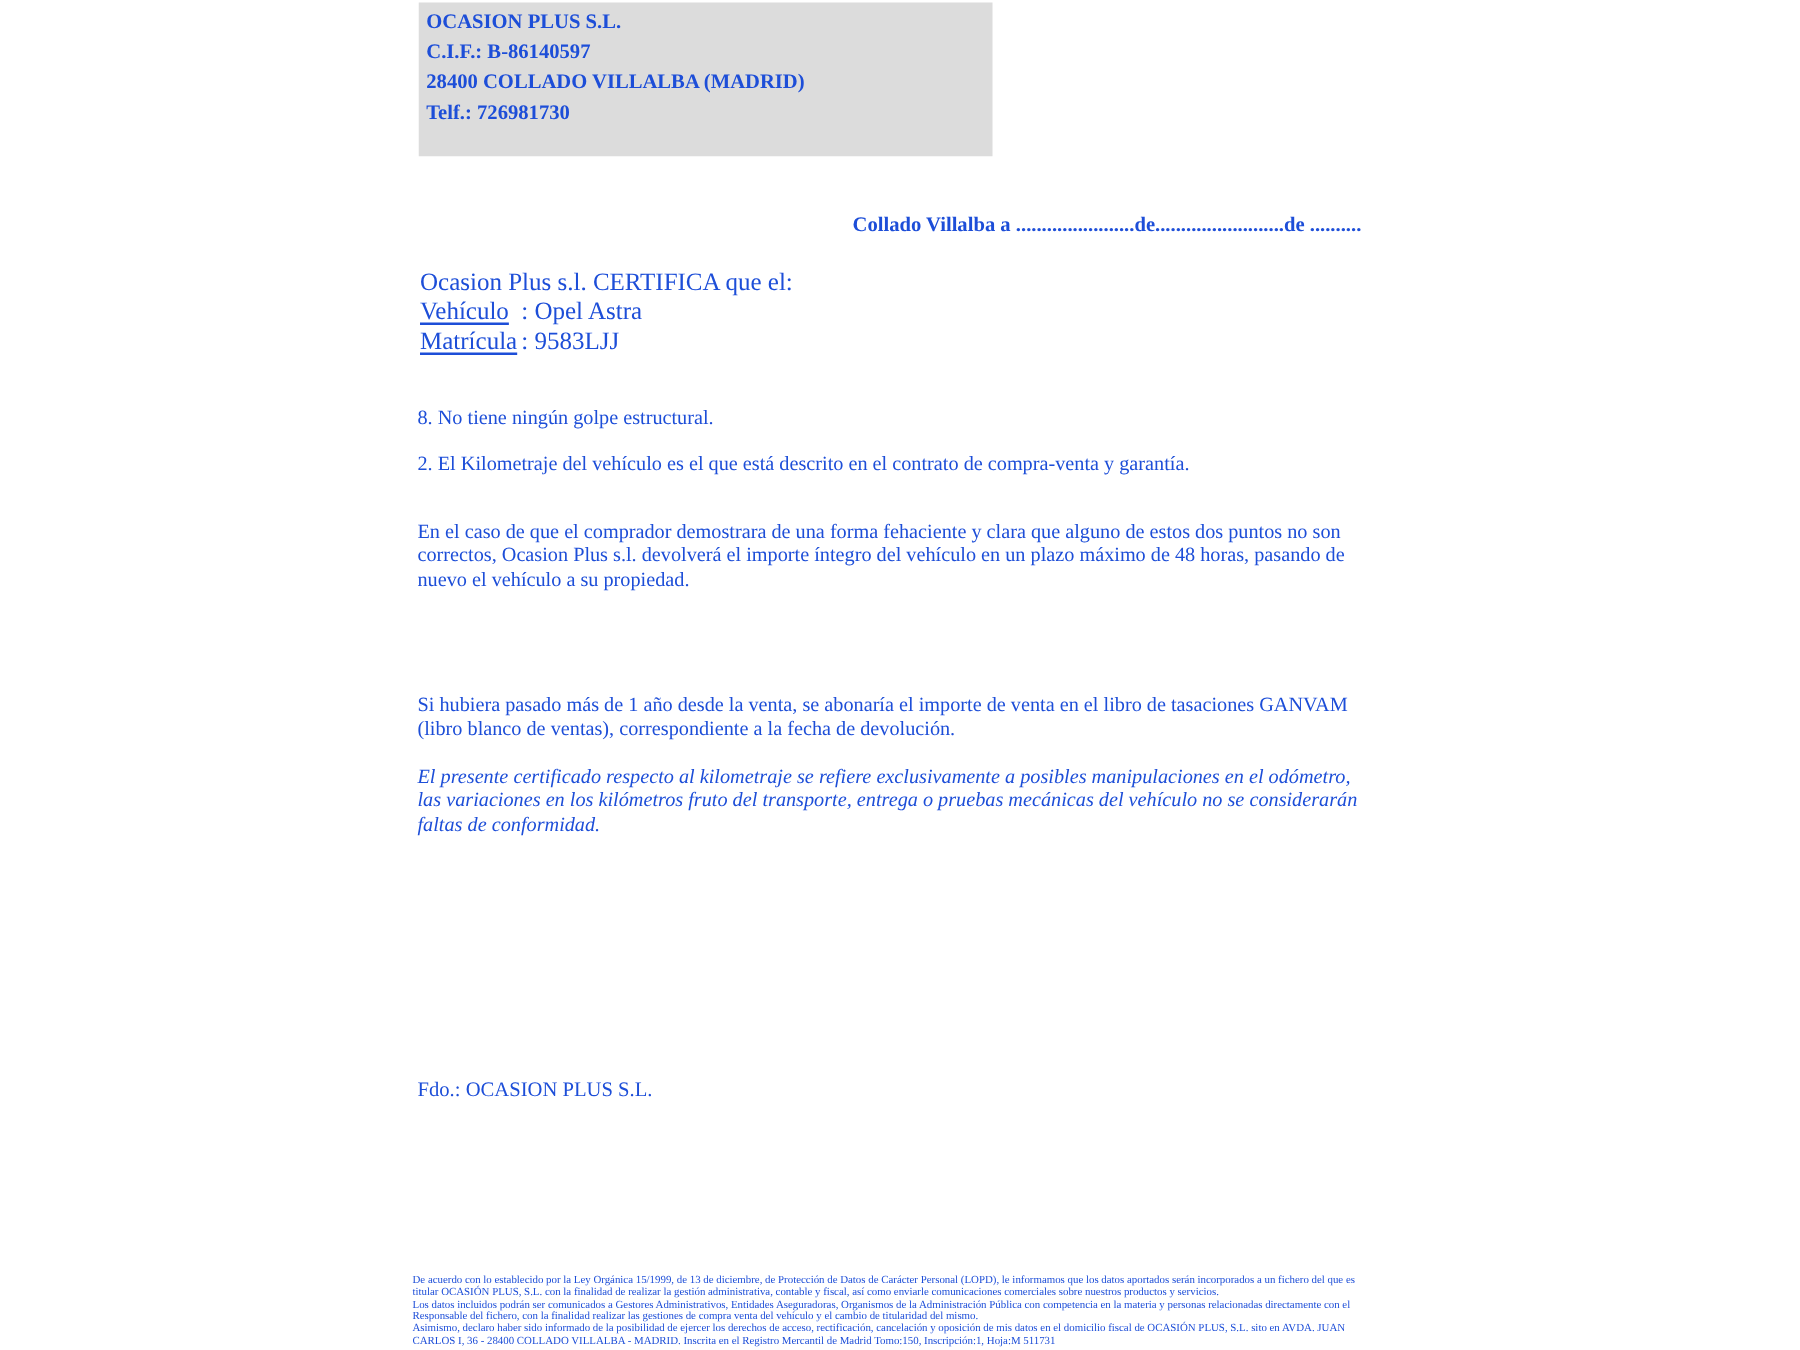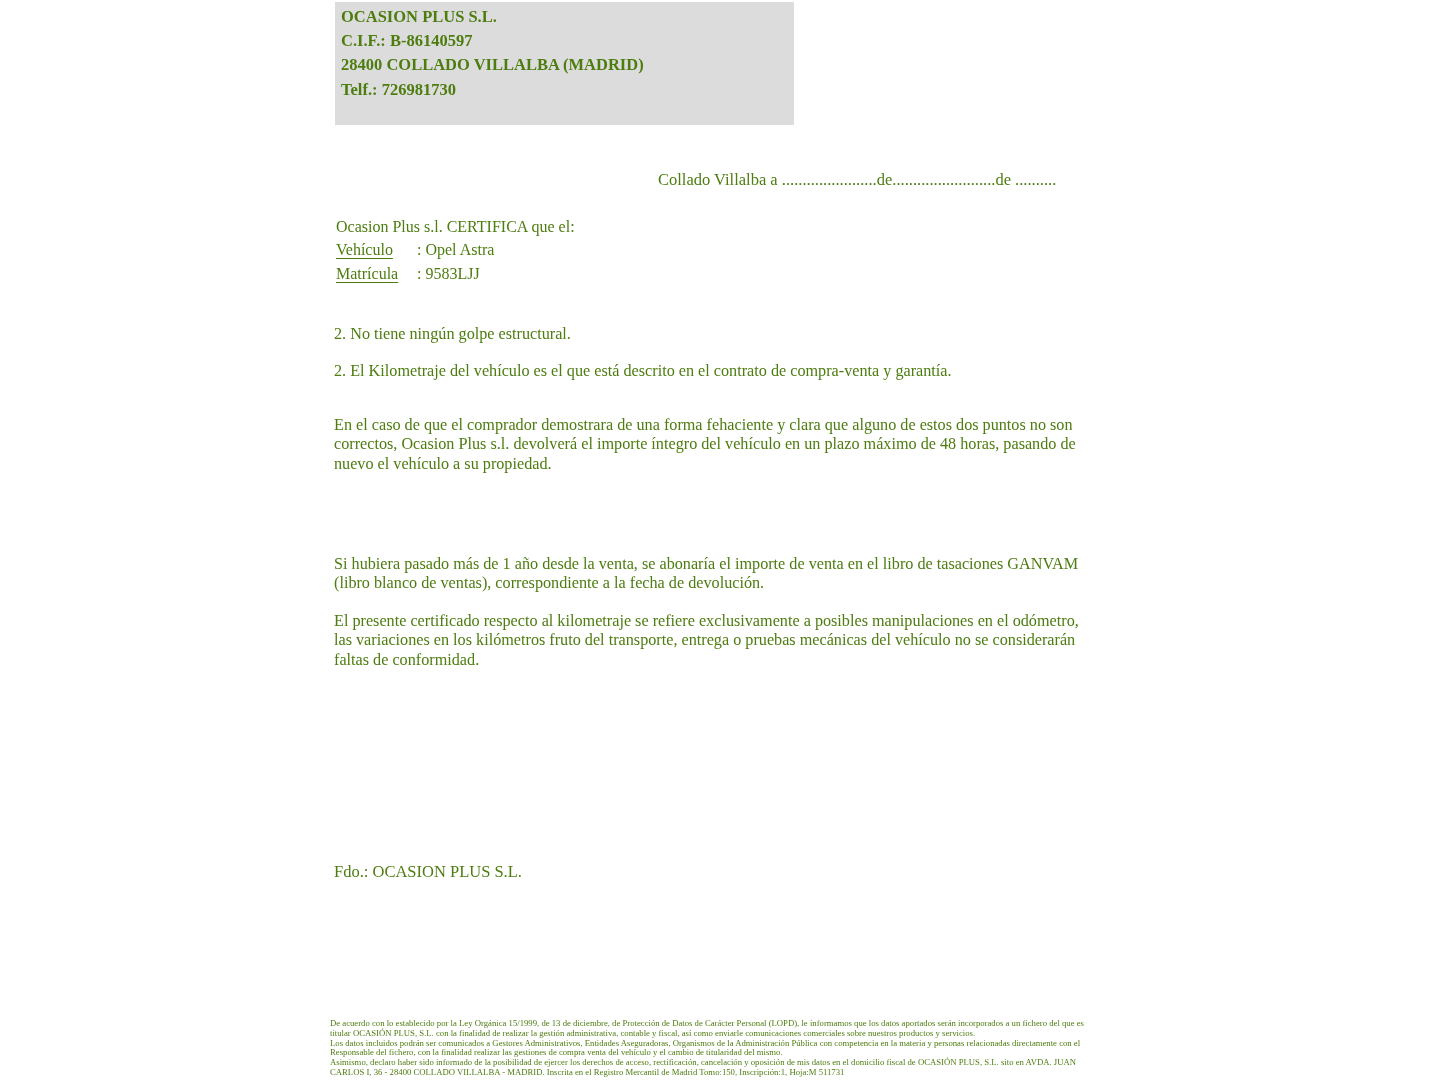--- a/index.html
+++ b/index.html
@@ -1,68 +1,69 @@
 <!DOCTYPE html>
 <html><head>
 <meta charset="utf-8">
 <style>
   html, body { margin: 0; padding: 0; background: #ffffff; }
   .page {
     position: relative;
     width: 1440px;
     height: 1080px;
     background: #ffffff;
-    color: #4d7c0f;
+    color: #1d4ed8;
     font-family: "Liberation Serif", serif;
     overflow: hidden;
   }
   .header-box {
     position: absolute;
     left: 335px;
     top: 2px;
     width: 453px;
     height: 117px;
     background: #dcdcdc;
     padding: 3px 0 3px 6px;
     font-weight: bold;
     font-size: 16.5px;
     line-height: 24.2px;
   }
   .header-box div { white-space: nowrap; }
   .date-line {
     position: absolute;
-    left: 658px;
+    left: 682px;
     top: 170px;
     font-size: 16.5px;
     white-space: nowrap;
+    font-weight: bold;
   }
   .certify {
     position: absolute;
     left: 336px;
     top: 215px;
-    font-size: 16px;
+    font-size: 20px;
     line-height: 23.3px;
   }
   .field-row { white-space: nowrap; }
   .field-label-wrap { display: inline-block; width: 81px; }
   .field-label-wrap u { text-underline-offset: 3px; }
   .para {
     position: absolute;
     left: 334px;
     width: 762px;
     margin: 0;
     font-size: 16.2px;
     line-height: 19.4px;
   }
   .point-1    { top: 325px; }
   .point-2    { top: 362px; }
   .para-caso  { top: 416px; }
   .para-cambio{ top: 515px; }
   .para-ganvam{ top: 555px; }
-  .para-odo   { top: 612px; }
+  .para-odo   { top: 612px; font-style: italic; }
   .signature {
     position: absolute;
     left: 334px;
     top: 862px;
     font-size: 16.5px;
   }
   .legal {
     position: absolute;
     left: 330px;
     top: 1019px;
@@ -85,21 +86,21 @@
   </div>
 
   <div class="date-line">Collado Villalba a .......................de.........................de ..........</div>
 
   <div class="certify">
     <div>Ocasion Plus s.l. CERTIFICA que el:</div>
     <div class="field-row"><span class="field-label-wrap"><u>Vehículo</u></span><span>: </span><span>Opel Astra</span></div>
     <div class="field-row"><span class="field-label-wrap"><u>Matrícula</u></span><span>: </span><span>9583LJJ</span></div>
   </div>
 
-  <p class="para point-1">2. No tiene ningún golpe estructural.</p>
+  <p class="para point-1">8. No tiene ningún golpe estructural.</p>
   <p class="para point-2">2. El Kilometraje del vehículo es el que está descrito en el contrato de compra-venta y garantía.</p>
 
   <p class="para para-caso">En el caso de que el comprador demostrara de una forma fehaciente y clara que alguno de estos dos puntos no son correctos, Ocasion Plus s.l. devolverá el importe íntegro del vehículo en un plazo máximo de 48 horas, pasando de nuevo el vehículo a su propiedad.</p>
   <p class="para para-ganvam">Si hubiera pasado más de 1 año desde la venta, se abonaría el importe de venta en el libro de tasaciones GANVAM (libro blanco de ventas), correspondiente a la fecha de devolución.</p>
   <p class="para para-odo">El presente certificado respecto al kilometraje se refiere exclusivamente a posibles manipulaciones en el odómetro, las variaciones en los kilómetros fruto del transporte, entrega o pruebas mecánicas del vehículo no se considerarán faltas de conformidad.</p>
 
   <div class="signature">Fdo.: OCASION PLUS S.L.</div>
 
   <div class="legal">
     <p>De acuerdo con lo establecido por la Ley Orgánica 15/1999, de 13 de diciembre, de Protección de Datos de Carácter Personal (LOPD), le informamos que los datos aportados serán incorporados a un fichero del que es titular OCASIÓN PLUS, S.L. con la finalidad de realizar la gestión administrativa, contable y fiscal, así como enviarle comunicaciones comerciales sobre nuestros productos y servicios.</p>

